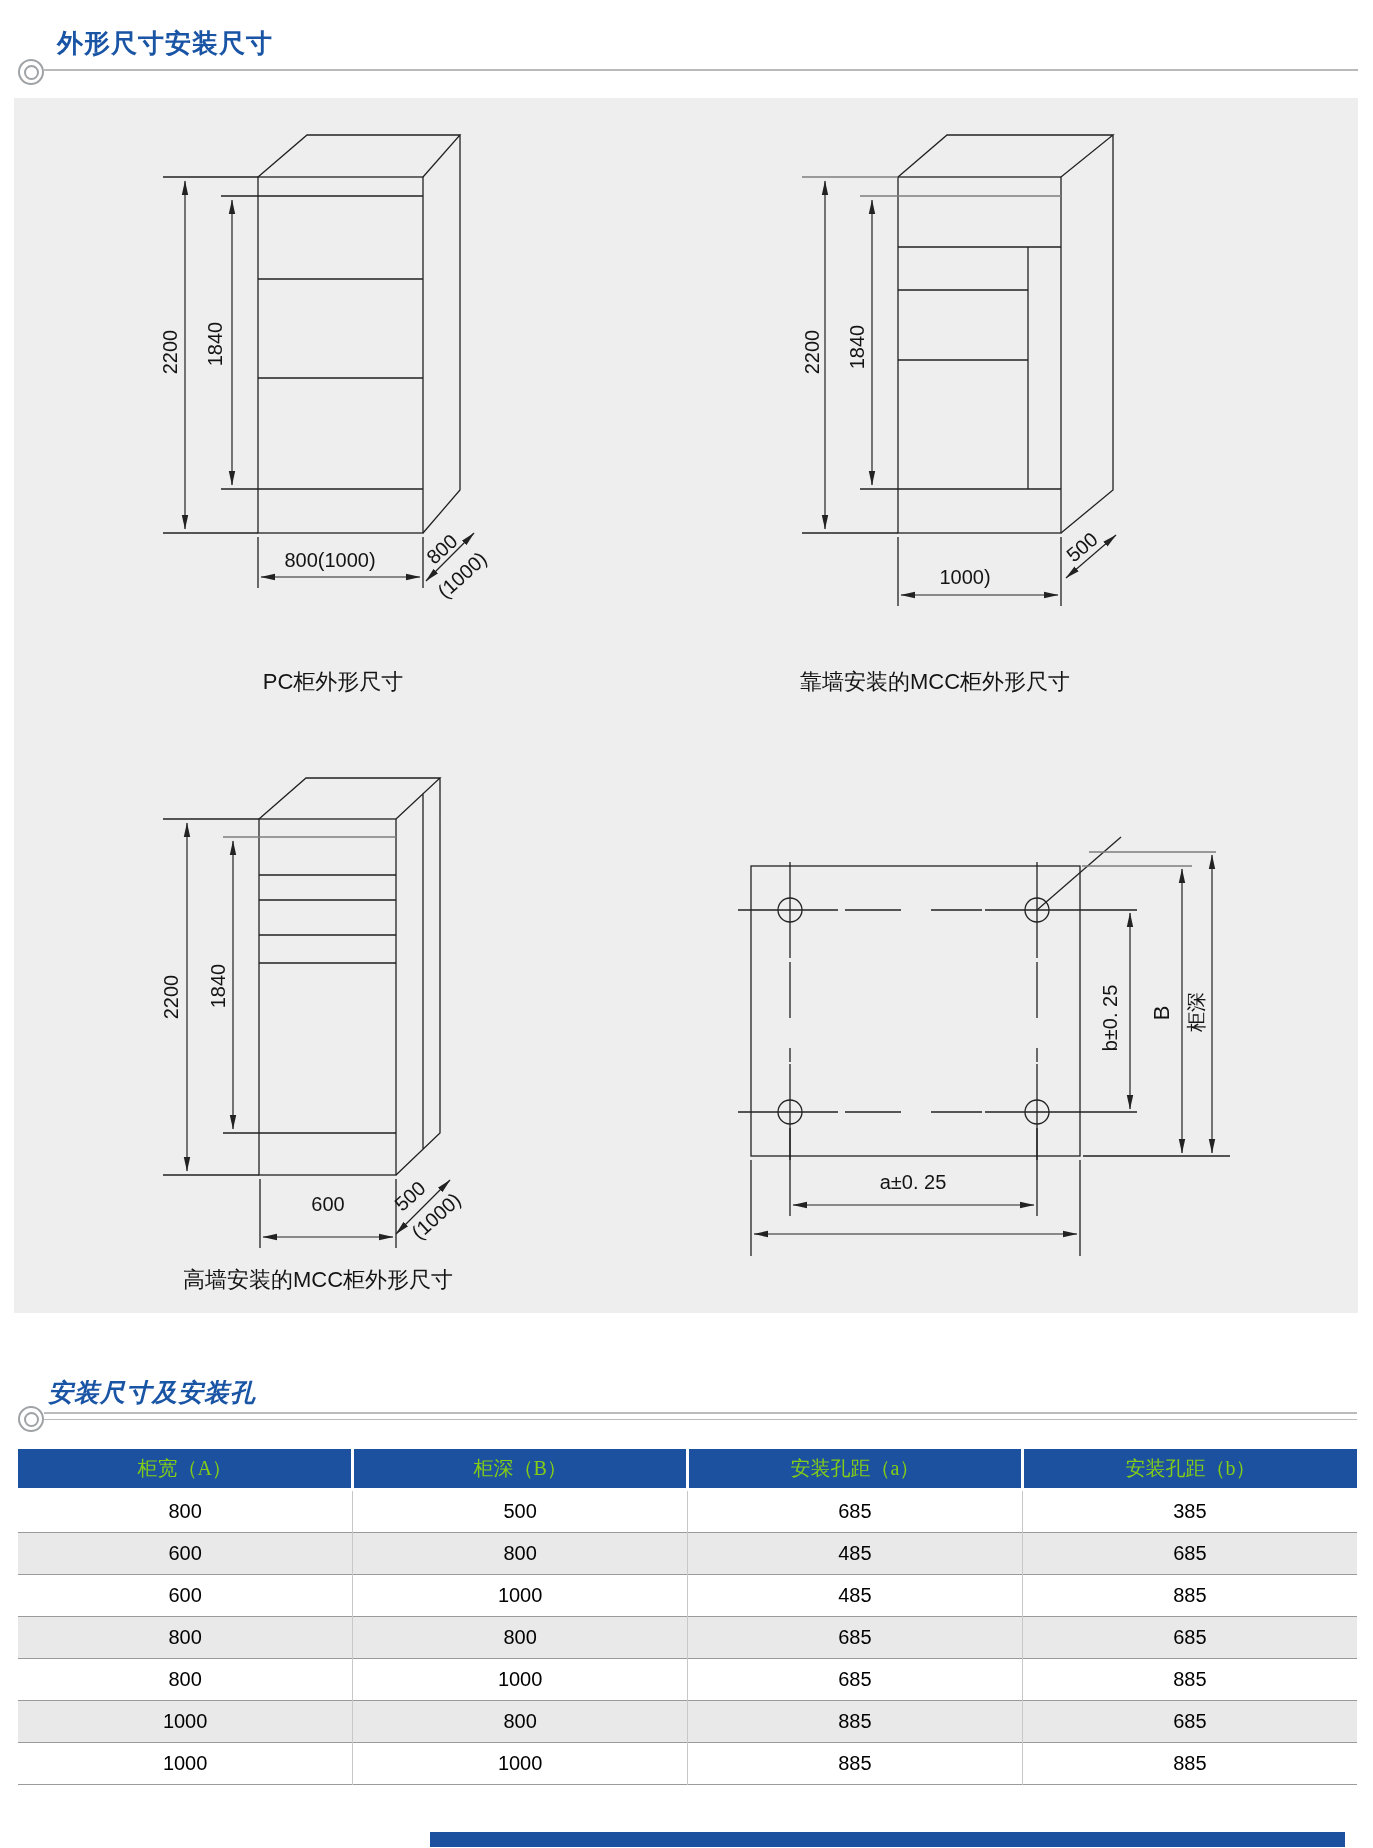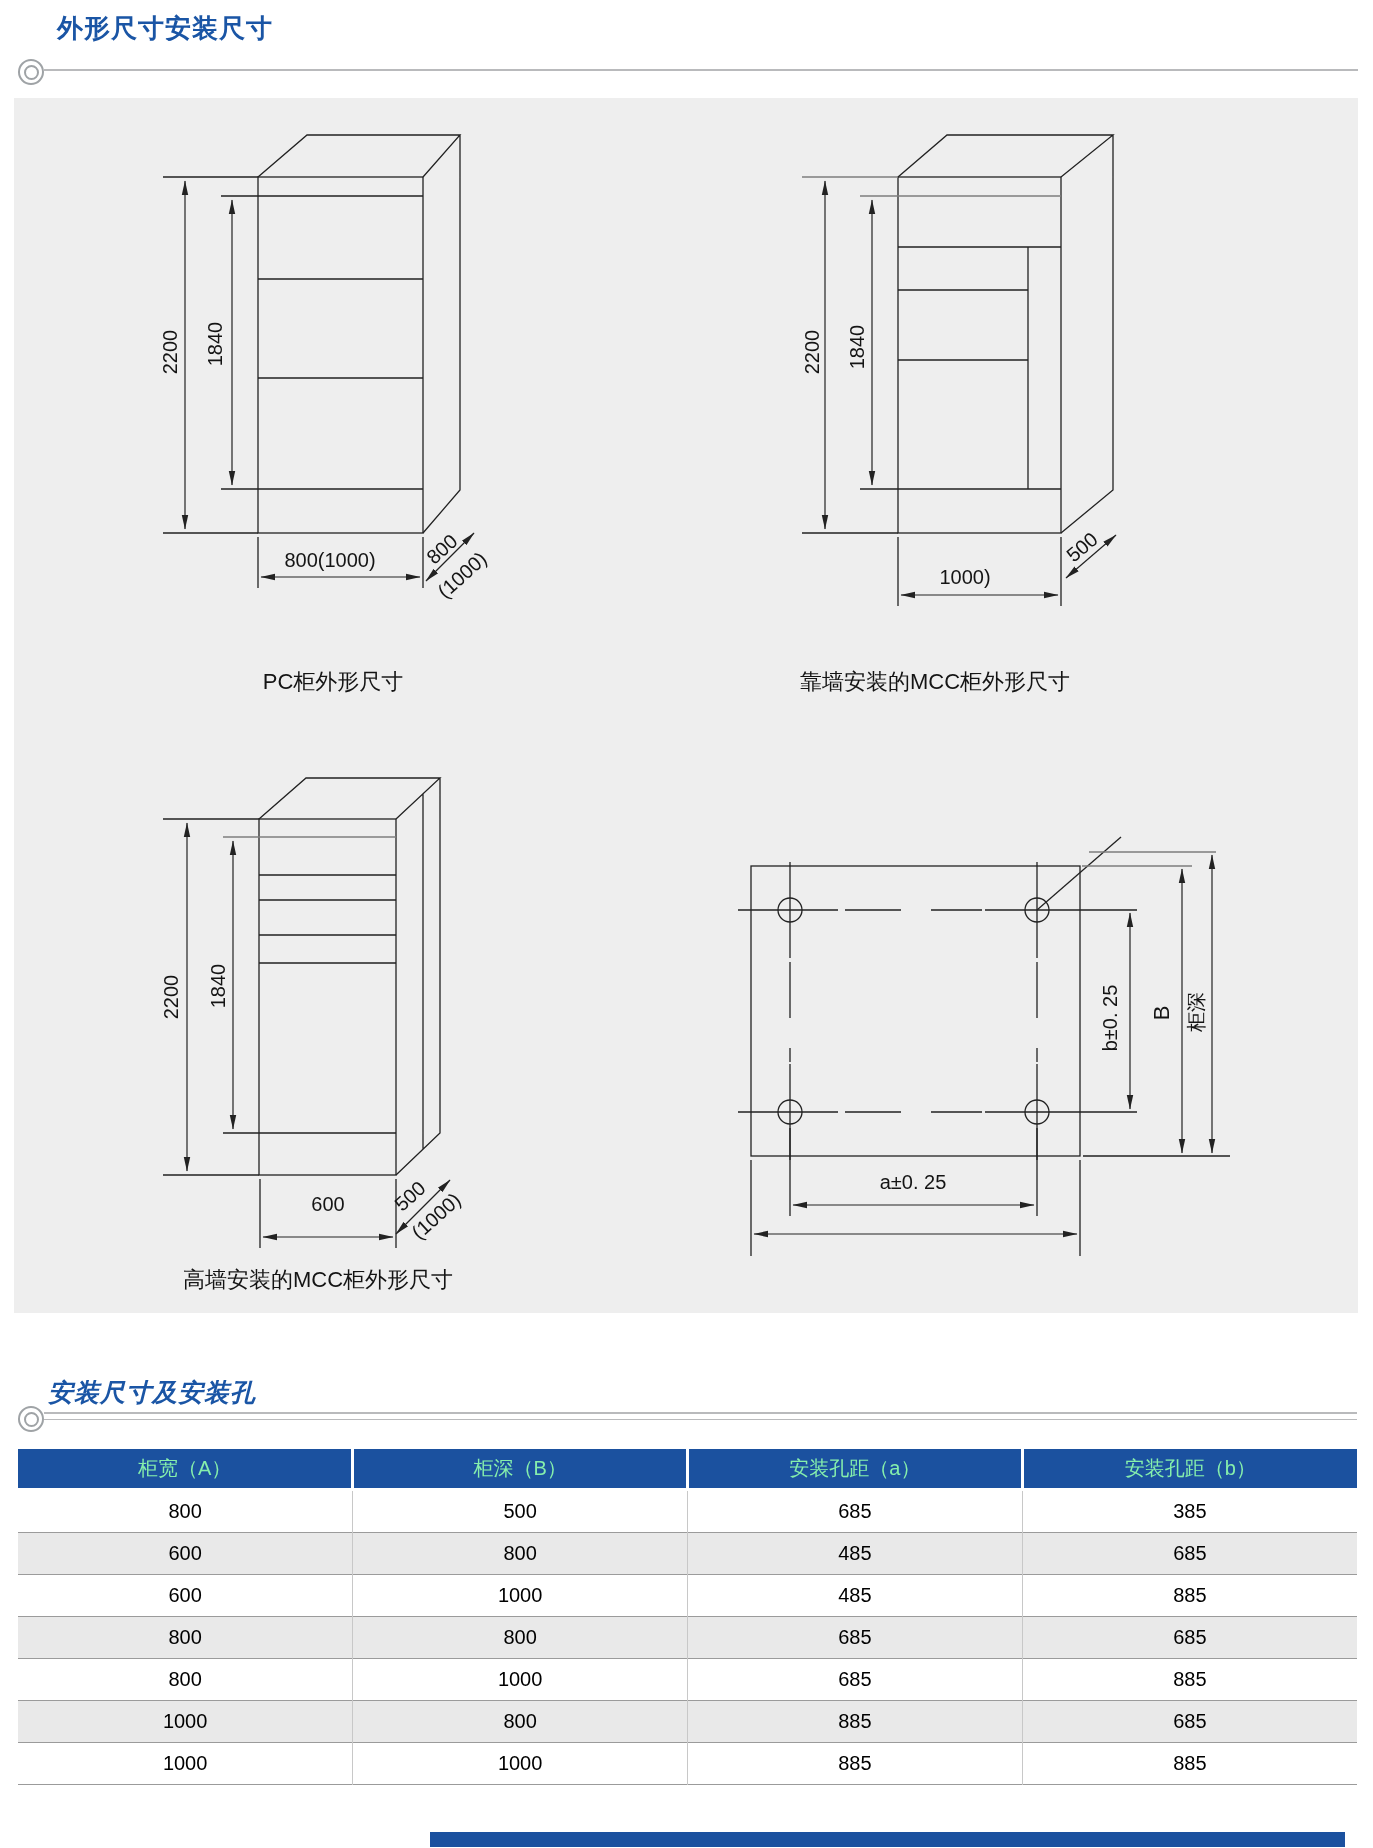--- a/index.html
+++ b/index.html
@@ -1,19 +1,19 @@
 <!DOCTYPE html>
 <html><head>
 <meta charset="utf-8">
 <style>
   html,body{margin:0;padding:0;background:#fff;}
   .page{position:relative;width:1373px;height:1848px;background:#ffffff;
         font-family:"Liberation Sans",sans-serif;overflow:hidden;}
   .sec-title{position:absolute;color:#1a55a5;font-weight:bold;font-size:26px;letter-spacing:1px;white-space:nowrap;}
-  #t1{left:57px;top:11px;}
+  #t1{left:57px;top:26px;}
   #t2{left:48px;top:1376px;font-size:25px;font-style:italic;}
   .bullet{position:absolute;width:22px;height:22px;border:2px solid #9fa3a6;border-radius:50%;
           background:#fff;display:flex;align-items:center;justify-content:center;z-index:3;}
   .bullet::after{content:"";width:11px;height:11px;border:2px solid #9fa3a6;border-radius:50%;}
   .rule{position:absolute;background:#b9babc;}
   #r1{left:44px;top:69px;width:1314px;height:2px;}
   #r2a{left:44px;top:1412px;width:1313px;height:2px;}
   #r2b{left:44px;top:1419px;width:1313px;height:1px;}
   #b1{left:18px;top:59px;}
   #b2{left:18px;top:1406px;}
@@ -21,22 +21,22 @@
   svg.draw{position:absolute;left:0;top:0;width:1373px;height:1848px;}
   .ln{stroke:#222;stroke-width:1.3;fill:none;}
   .lng{stroke:#7e7e7e;stroke-width:1.3;fill:none;}
   .dash{stroke:#222;stroke-width:1.3;stroke-dasharray:56 30;fill:none;}
   .dim{stroke:#222;stroke-width:1.2;fill:none;marker-start:url(#arr);marker-end:url(#arr);}
   svg text{fill:#141414;font-size:20px;font-family:"Liberation Sans",sans-serif;
            text-anchor:middle;dominant-baseline:central;}
   svg text.cap{font-size:22px;}
   .dim-table{position:absolute;left:18px;top:1449px;width:1339px;border-collapse:collapse;
              table-layout:fixed;text-align:center;font-size:20px;color:#000;}
-  .dim-table th{background:#1b519f;color:#86efac;font-weight:normal;height:37px;
-                border-right:3px solid #fff;border-bottom:3px solid #fff;}
+  .dim-table th{background:#1b519f;color:#84cc16;font-weight:normal;height:37px;
+                border-right:3px solid #fff;border-bottom:3px solid #fff;font-family:Liberation Serif, serif;}
   .dim-table th:last-child{border-right:none;}
   .dim-table td{height:39px;border-top:1px solid #9b9b9b;border-right:1px solid #c8c8c8;}
   .dim-table td:last-child{border-right:none;}
   .dim-table tbody tr:first-child td{border-top:none;}
   .dim-table tr.alt{background:#e9e9e9;}
   .dim-table{border-bottom:1px solid #9b9b9b;}
   .footer-bar{position:absolute;left:430px;top:1832px;width:915px;height:15px;background:#1b519f;}
 </style>
 </head>
 <body>

